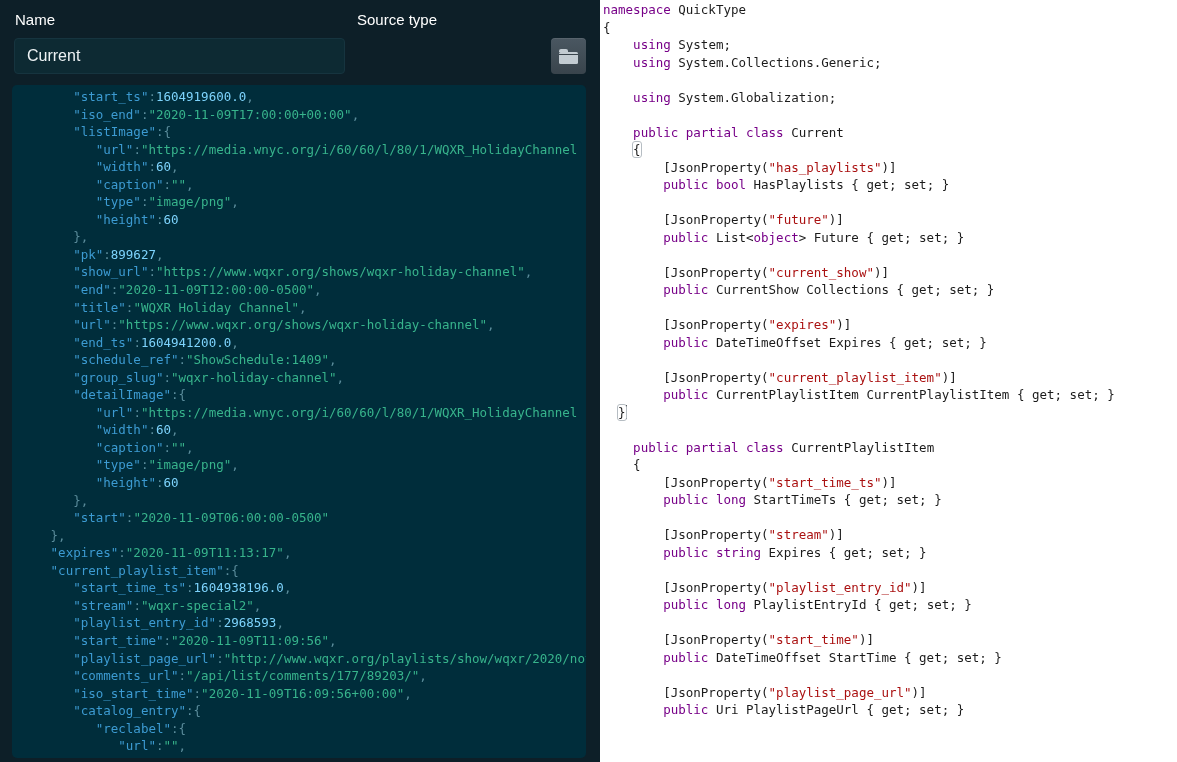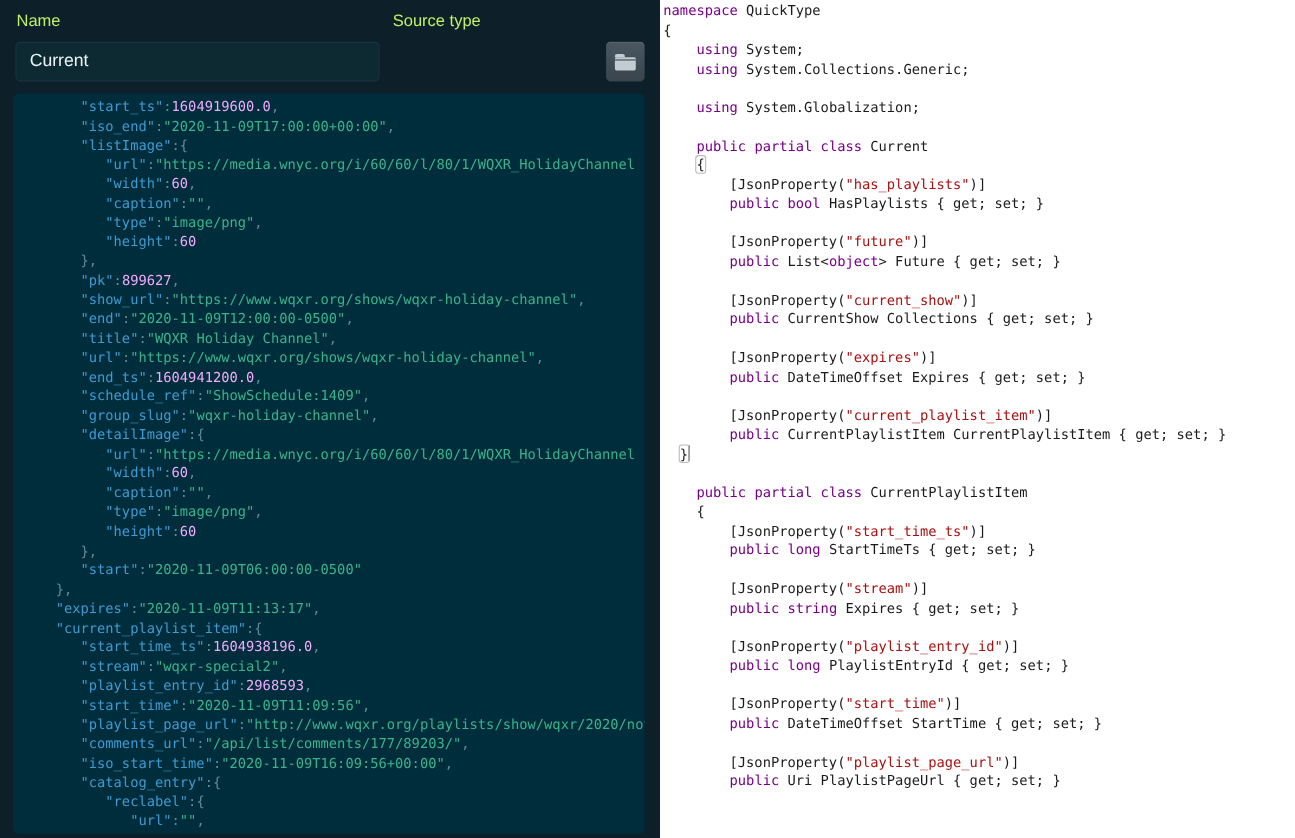--- a/index.html
+++ b/index.html
@@ -1,21 +1,21 @@
 <!DOCTYPE html>
 <html><head>
 <meta charset="utf-8">
 <style>
   html,body{margin:0;padding:0}
   body{width:1177px;height:762px;overflow:hidden;display:flex;background:#fff;
        font-family:"Liberation Sans",sans-serif}
 
   
   .left-pane{position:relative;width:600px;height:762px;flex:none;background:#0d1f28}
-  .field-label{position:absolute;top:11px;font-size:15px;color:#bef264}
+  .field-label{position:absolute;top:11px;font-size:15px;color:#ffffff}
   .lbl-name{left:15px}
   .lbl-source{left:357px}
   .name-input{position:absolute;left:14px;top:38px;width:331px;height:36px;box-sizing:border-box;
       background:#0d2a33;border:1px solid #16343f;border-radius:4px;color:#eef3f5;
       font-size:16px;padding:0 12px;font-family:"Liberation Sans",sans-serif;outline:none}
   .select{position:absolute;left:357px;top:38px;width:187px;height:36px;box-sizing:border-box;
       background:linear-gradient(#4a5761,#39444c);border-radius:4px;color:#fff;font-size:15px;
       display:flex;align-items:center;padding:0 12px 0 16px;cursor:pointer;
       box-shadow:inset 0 1px 0 rgba(255,255,255,.08)}
   .select .val{flex:1}
@@ -29,21 +29,21 @@
   .folder::before{content:"";position:absolute;top:-3px;left:0;width:9px;height:3px;background:#c3ccd2;border-radius:2px 2px 0 0}
   .folder::after{content:"";position:absolute;top:2px;left:0;width:19px;height:1px;background:#39444c}
 
   
   .json-editor{position:absolute;left:12px;top:85px;width:574px;height:673px;background:#002d3b;
       border-radius:5px;overflow:hidden;cursor:text;box-sizing:border-box;
       padding:3px 0 0 16px;font-family:"DejaVu Sans Mono","Liberation Mono",monospace;font-size:12.5px}
   .json-editor .cl{height:17.55px;line-height:17.55px;white-space:pre;color:#5a8c9b}
   .json-editor .tk-k{color:#3c9bd2}
   .json-editor .tk-s{color:#37b48c}
-  .json-editor .tk-n{color:#f0abfc}
+  .json-editor .tk-n{color:#7dd3fc}
   .json-editor .tk-p{color:#5a8c9b}
 
   .code-pane{width:577px;height:762px;background:#ffffff;overflow:hidden;cursor:text;box-sizing:border-box;
       padding:1px 0 0 3px;font-family:"DejaVu Sans Mono","Liberation Mono",monospace;font-size:12.5px}
   .code-pane .cl{height:17.5px;line-height:17.5px;white-space:pre;color:#1b1b1b}
   .code-pane .tk-w{color:#770088}
   .code-pane .tk-s{color:#aa1111}
   .code-pane .tk-t{color:#1b1b1b}
   .tk-b{outline:1px solid #b6bdc3;outline-offset:0;border-radius:2px}
   .tk-c{display:inline-block;width:1px;height:14px;background:#111;vertical-align:-2px}

